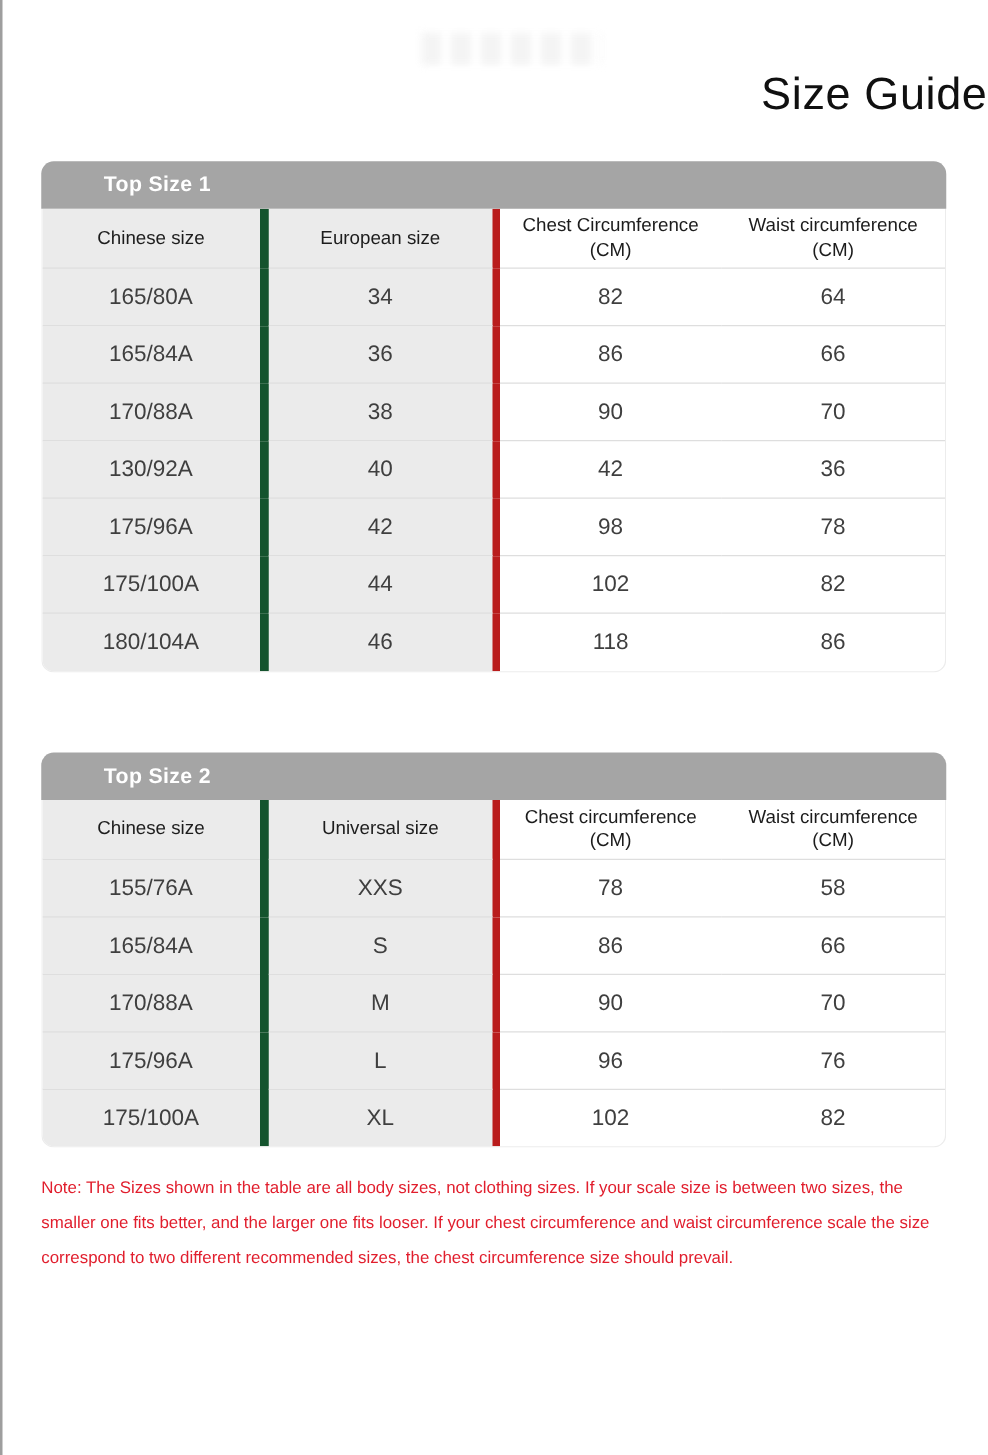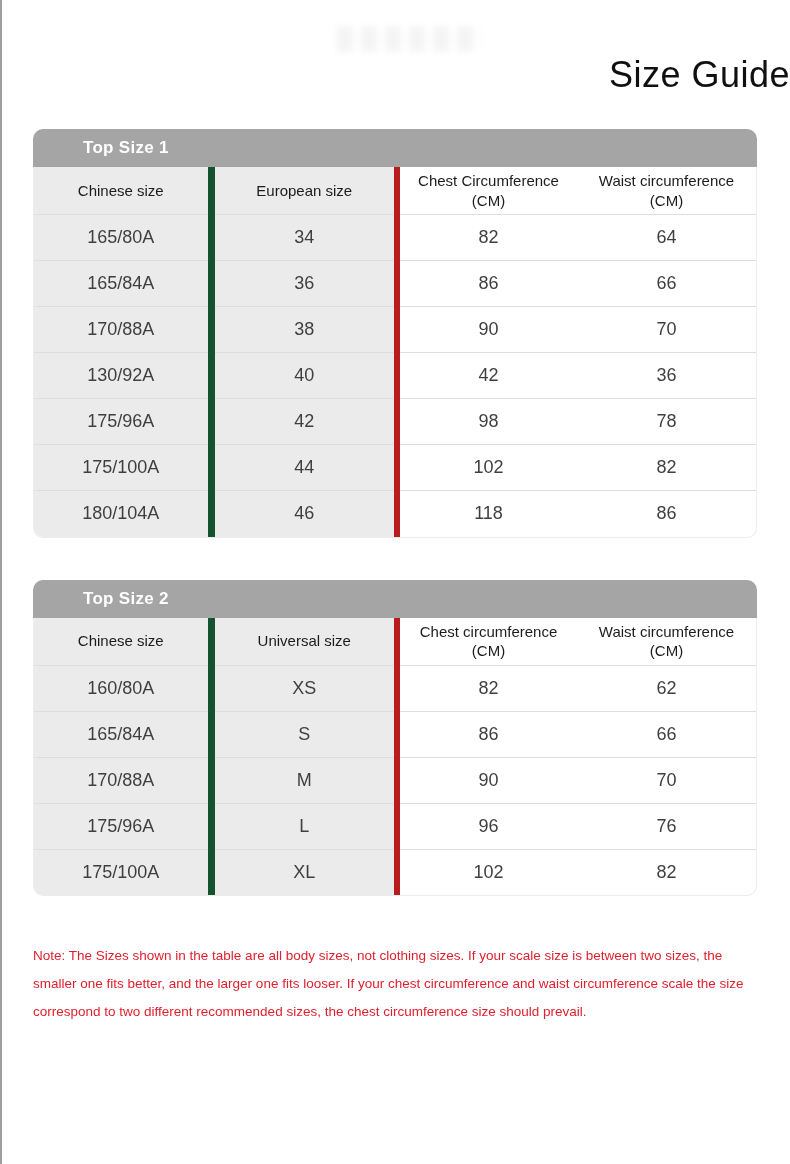--- a/index.html
+++ b/index.html
@@ -34,21 +34,21 @@
     font-weight: 500;
     color: #101010;
     letter-spacing: .5px;
   }
 
   .table-card {
     width: 724px;
     margin-left: 31px;
   }
   .table-card.first { margin-top: 33px; }
-  .table-card.second { margin-top: 42px; }
+  .table-card.second { margin-top: 64px; }
 
   .title-bar {
     height: 38px;
     background: #a5a5a5;
     border-radius: 10px 10px 0 0;
     display: flex;
     align-items: center;
     padding-left: 50px;
   }
   .title-bar span {
@@ -94,21 +94,21 @@
     color: #3f3f3f;
   }
   th:nth-child(1), td:nth-child(1),
   th:nth-child(2), td:nth-child(2) { background: #ebebeb; }
   th:nth-child(1), td:nth-child(1) { border-right: 7px solid #14532d; }
   th:nth-child(2), td:nth-child(2) { border-right: 6px solid #b91c1c; }
   tbody tr:last-child th,
   tbody tr:last-child td { border-bottom: none; }
 
   .note {
-    margin: 46px 32px 0 31px;
+    margin: 18px 32px 0 31px;
     color: #e11e2d;
     font-size: 13.5px;
     line-height: 28px;
     font-weight: 400;
   }
 </style>
 </head>
 <body>
 
 <div class="watermark"></div>
@@ -198,24 +198,24 @@
       <thead>
           <tr>
             <th>Chinese size</th>
             <th>Universal size</th>
             <th>Chest circumference (CM)</th>
             <th>Waist circumference (CM)</th>
           </tr>
         </thead>
       <tbody>
           <tr>
-            <td>160/80A</td>
-            <td>XS</td>
-            <td>82</td>
-            <td>62</td>
+            <td>155/76A</td>
+            <td>XXS</td>
+            <td>78</td>
+            <td>58</td>
           </tr>
           <tr>
             <td>165/84A</td>
             <td>S</td>
             <td>86</td>
             <td>66</td>
           </tr>
           <tr>
             <td>170/88A</td>
             <td>M</td>

